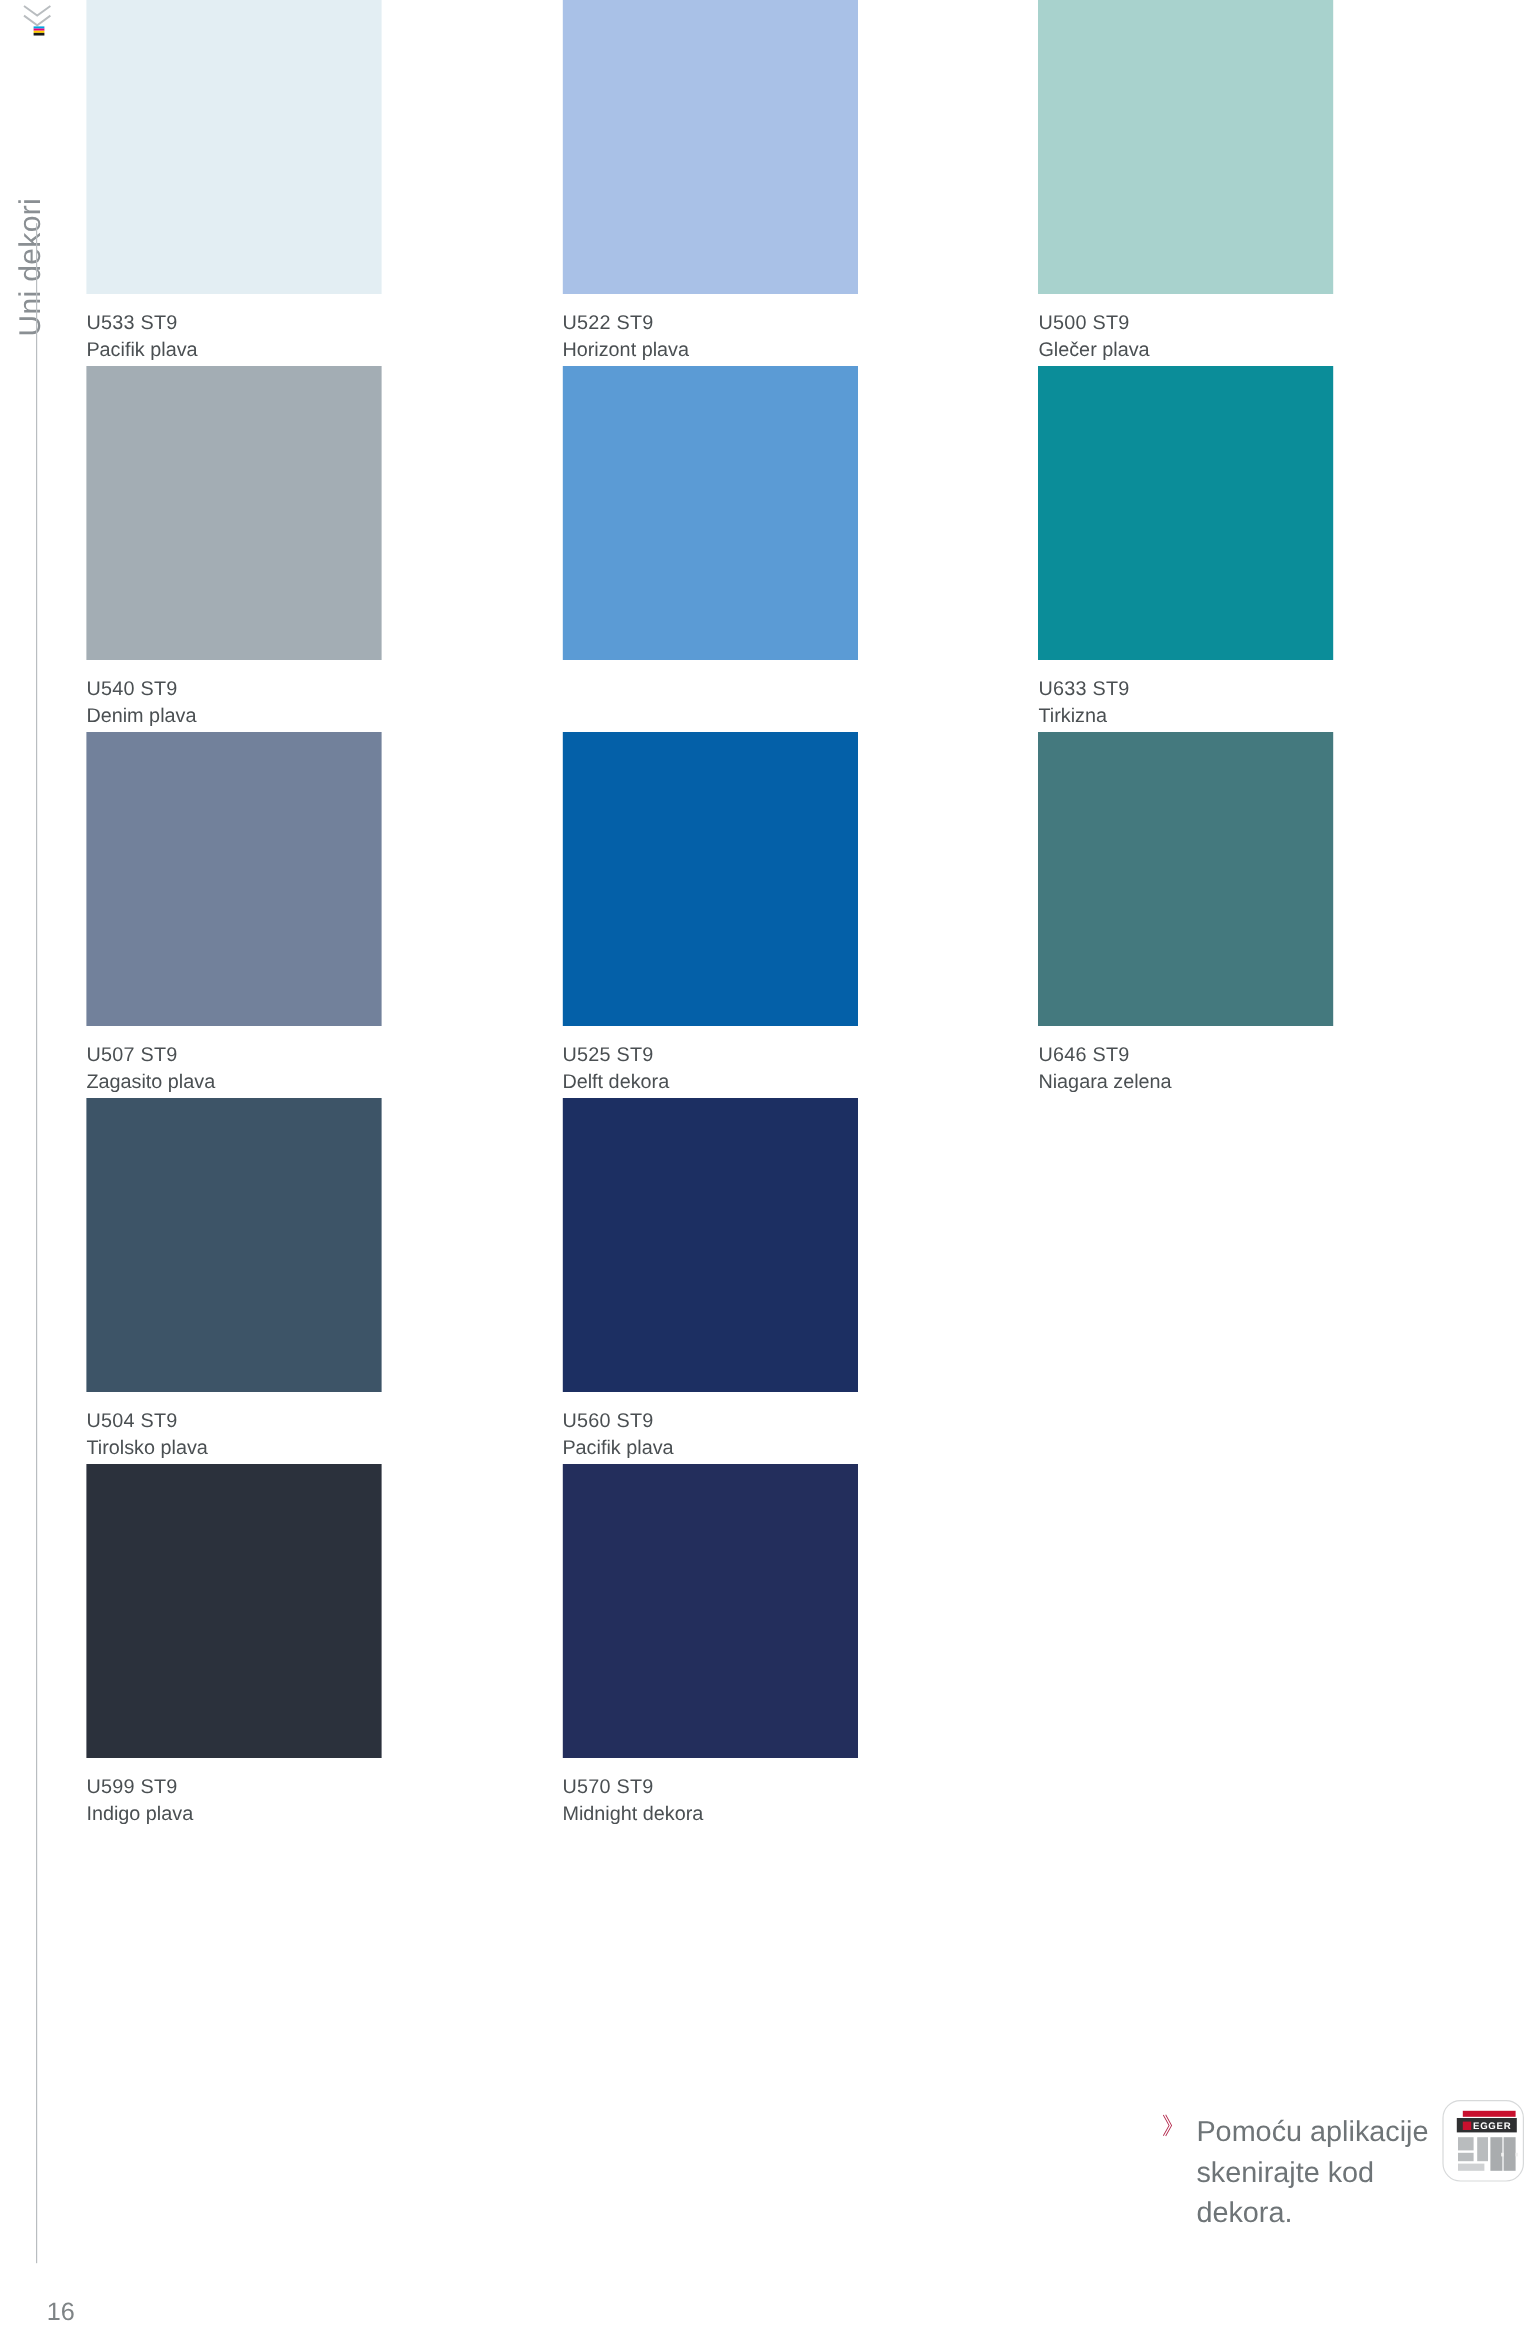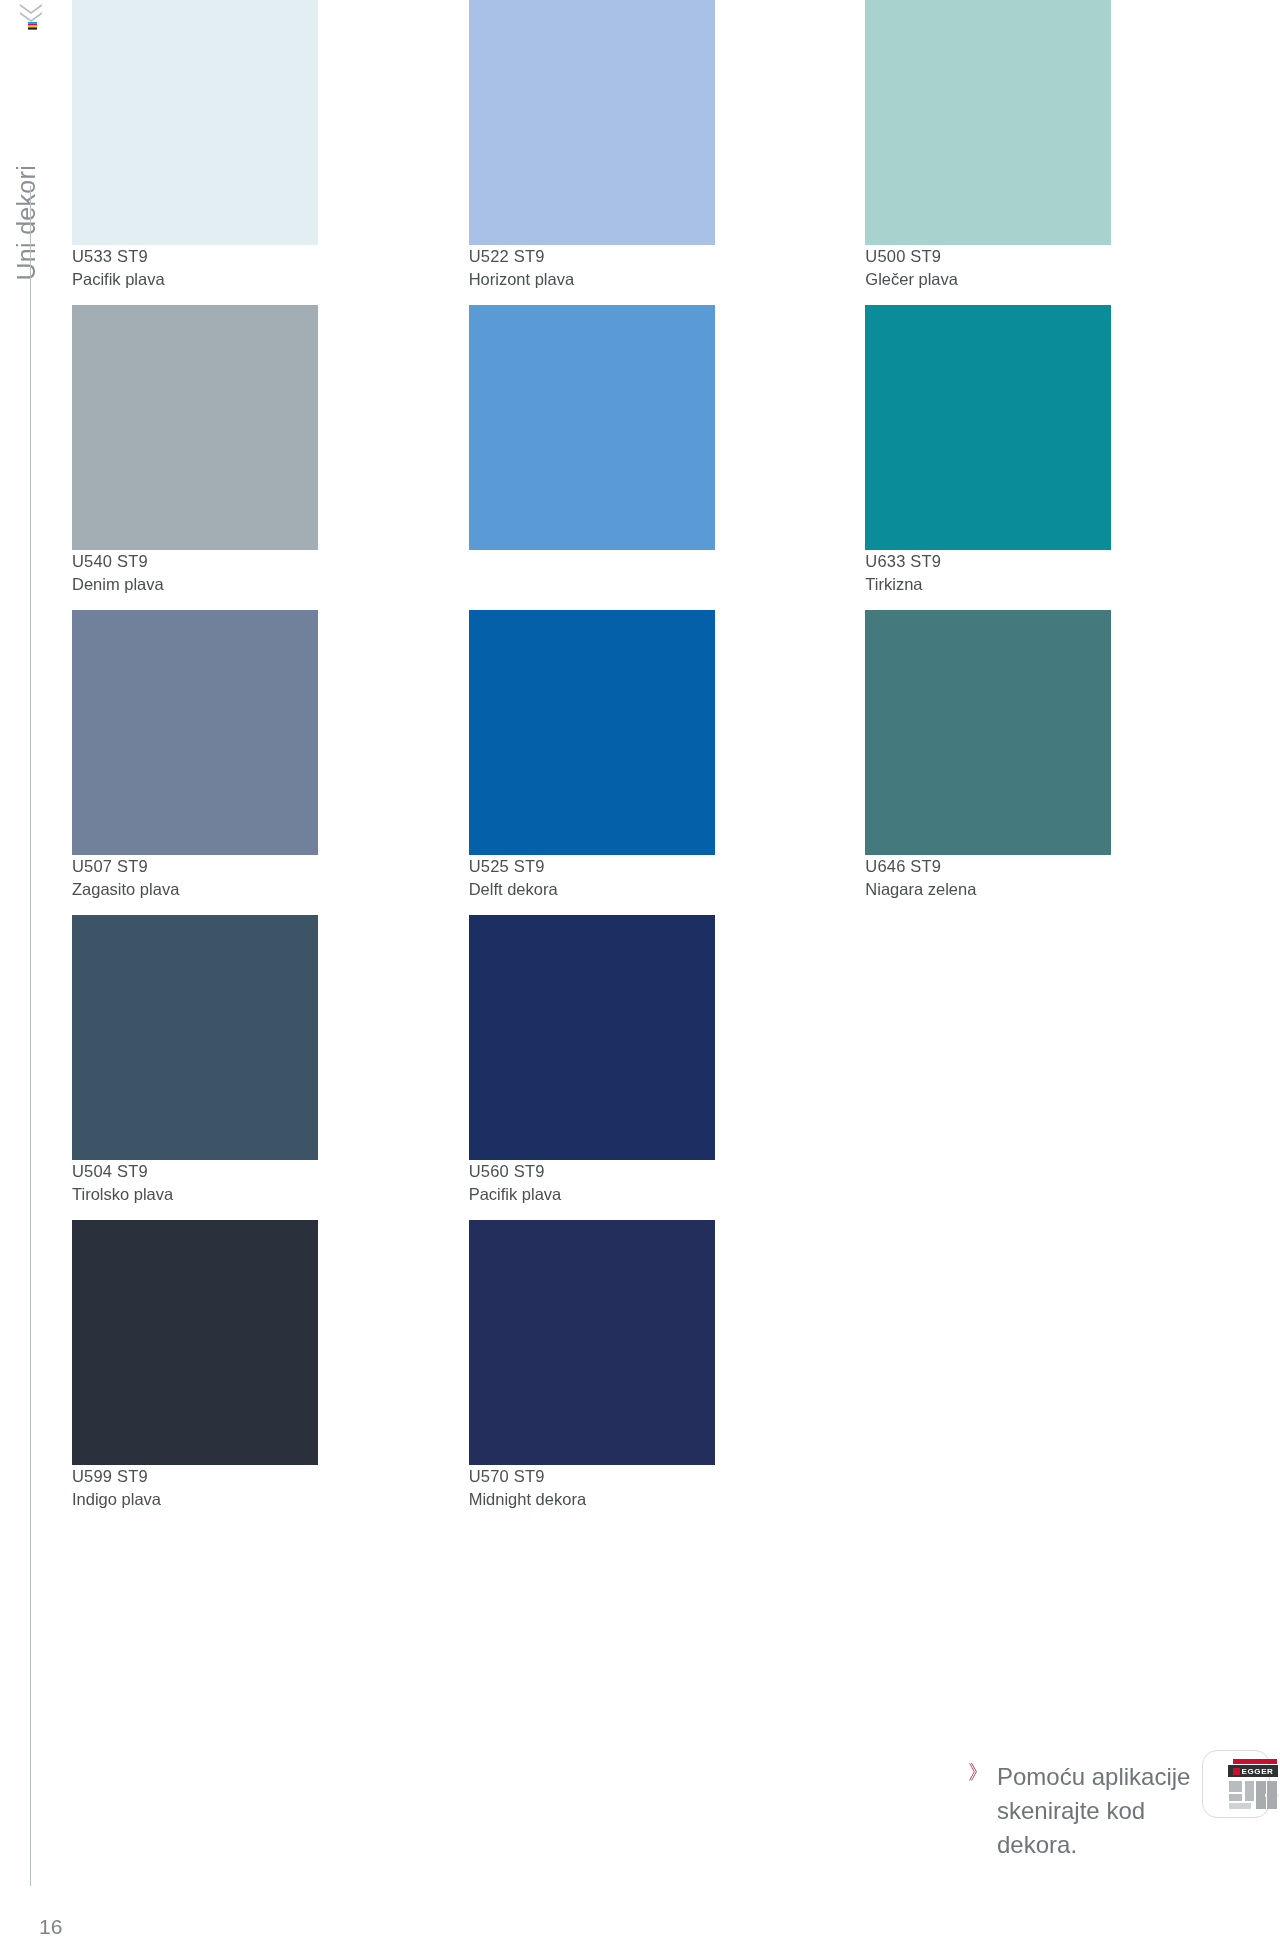--- a/index.html
+++ b/index.html
@@ -53,20 +53,21 @@
     margin-right:88px;
     display:flex;flex-direction:column;
   }
   .cell.empty .chip{background:transparent;}
   .chip{
     width:246px;
     height:245px;
   }
   .row.first .chip{height:245px;}
   .caption{
+    margin-top:13px;
     line-height:1.38;
     color:#4a4f52;
     font-size:16.5px;
   }
   .code{display:block;letter-spacing:.2px;}
   .name{display:block;}
   
   .footer-note{
     position:absolute;
     left:968px;top:1760px;
@@ -78,21 +79,21 @@
   }
   .note-text{
     color:#6e7477;font-size:24px;line-height:1.42;
     max-width:215px;
   }
   .app-icon{
     position:absolute;left:1202px;top:1750px;
     width:68px;height:68px;border-radius:15px;
     border:1.5px solid #d7d9da;background:#ffffff;
     box-sizing:border-box;
-    padding:6px 21px;
+    padding:6px 7px;
   }
   .app-bar-red{
     width:44px;height:5px;background:#c8102e;margin:2px 0 1px 9px;
   }
   .app-logo{
     width:50px;height:12px;background:#2f3032;
     margin-left:4px;display:flex;align-items:center;
     justify-content:center;gap:2px;
   }
   .app-logo .sq{width:7px;height:7px;background:#c8102e;}

